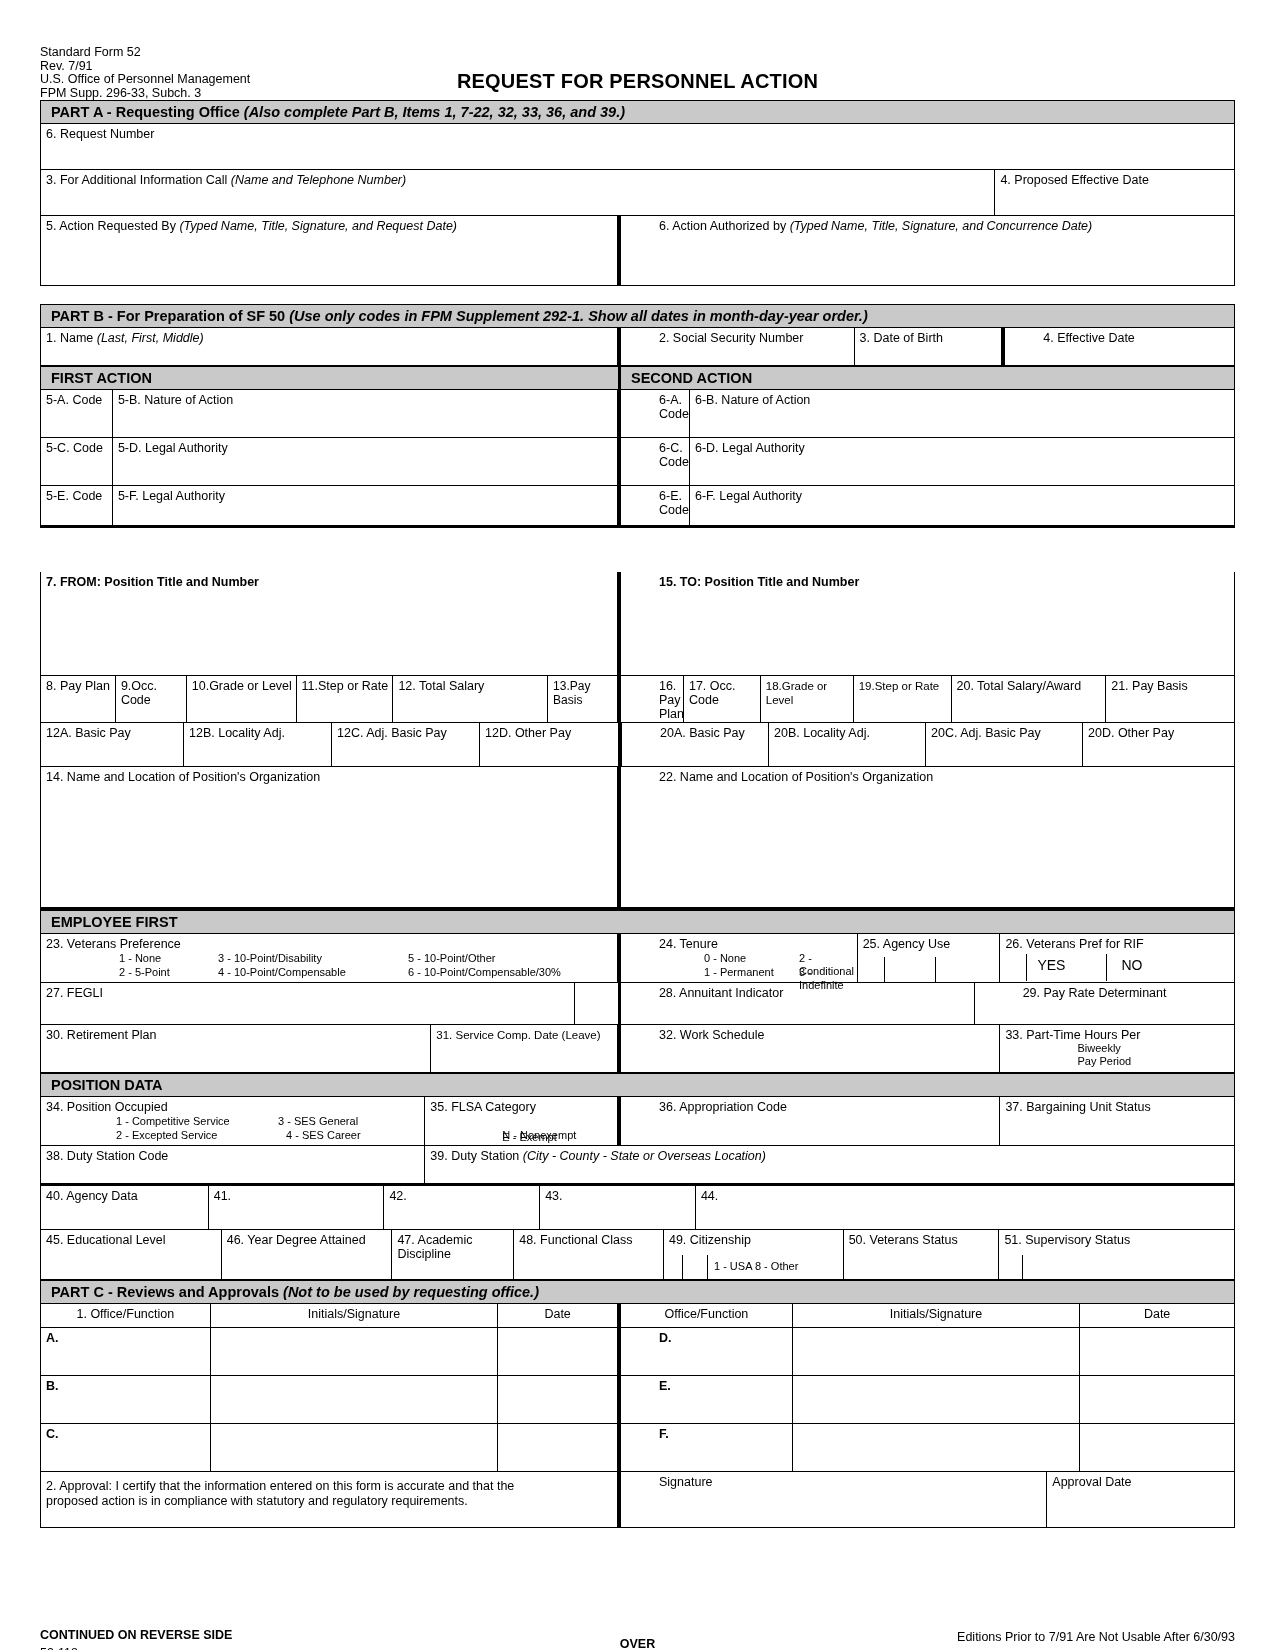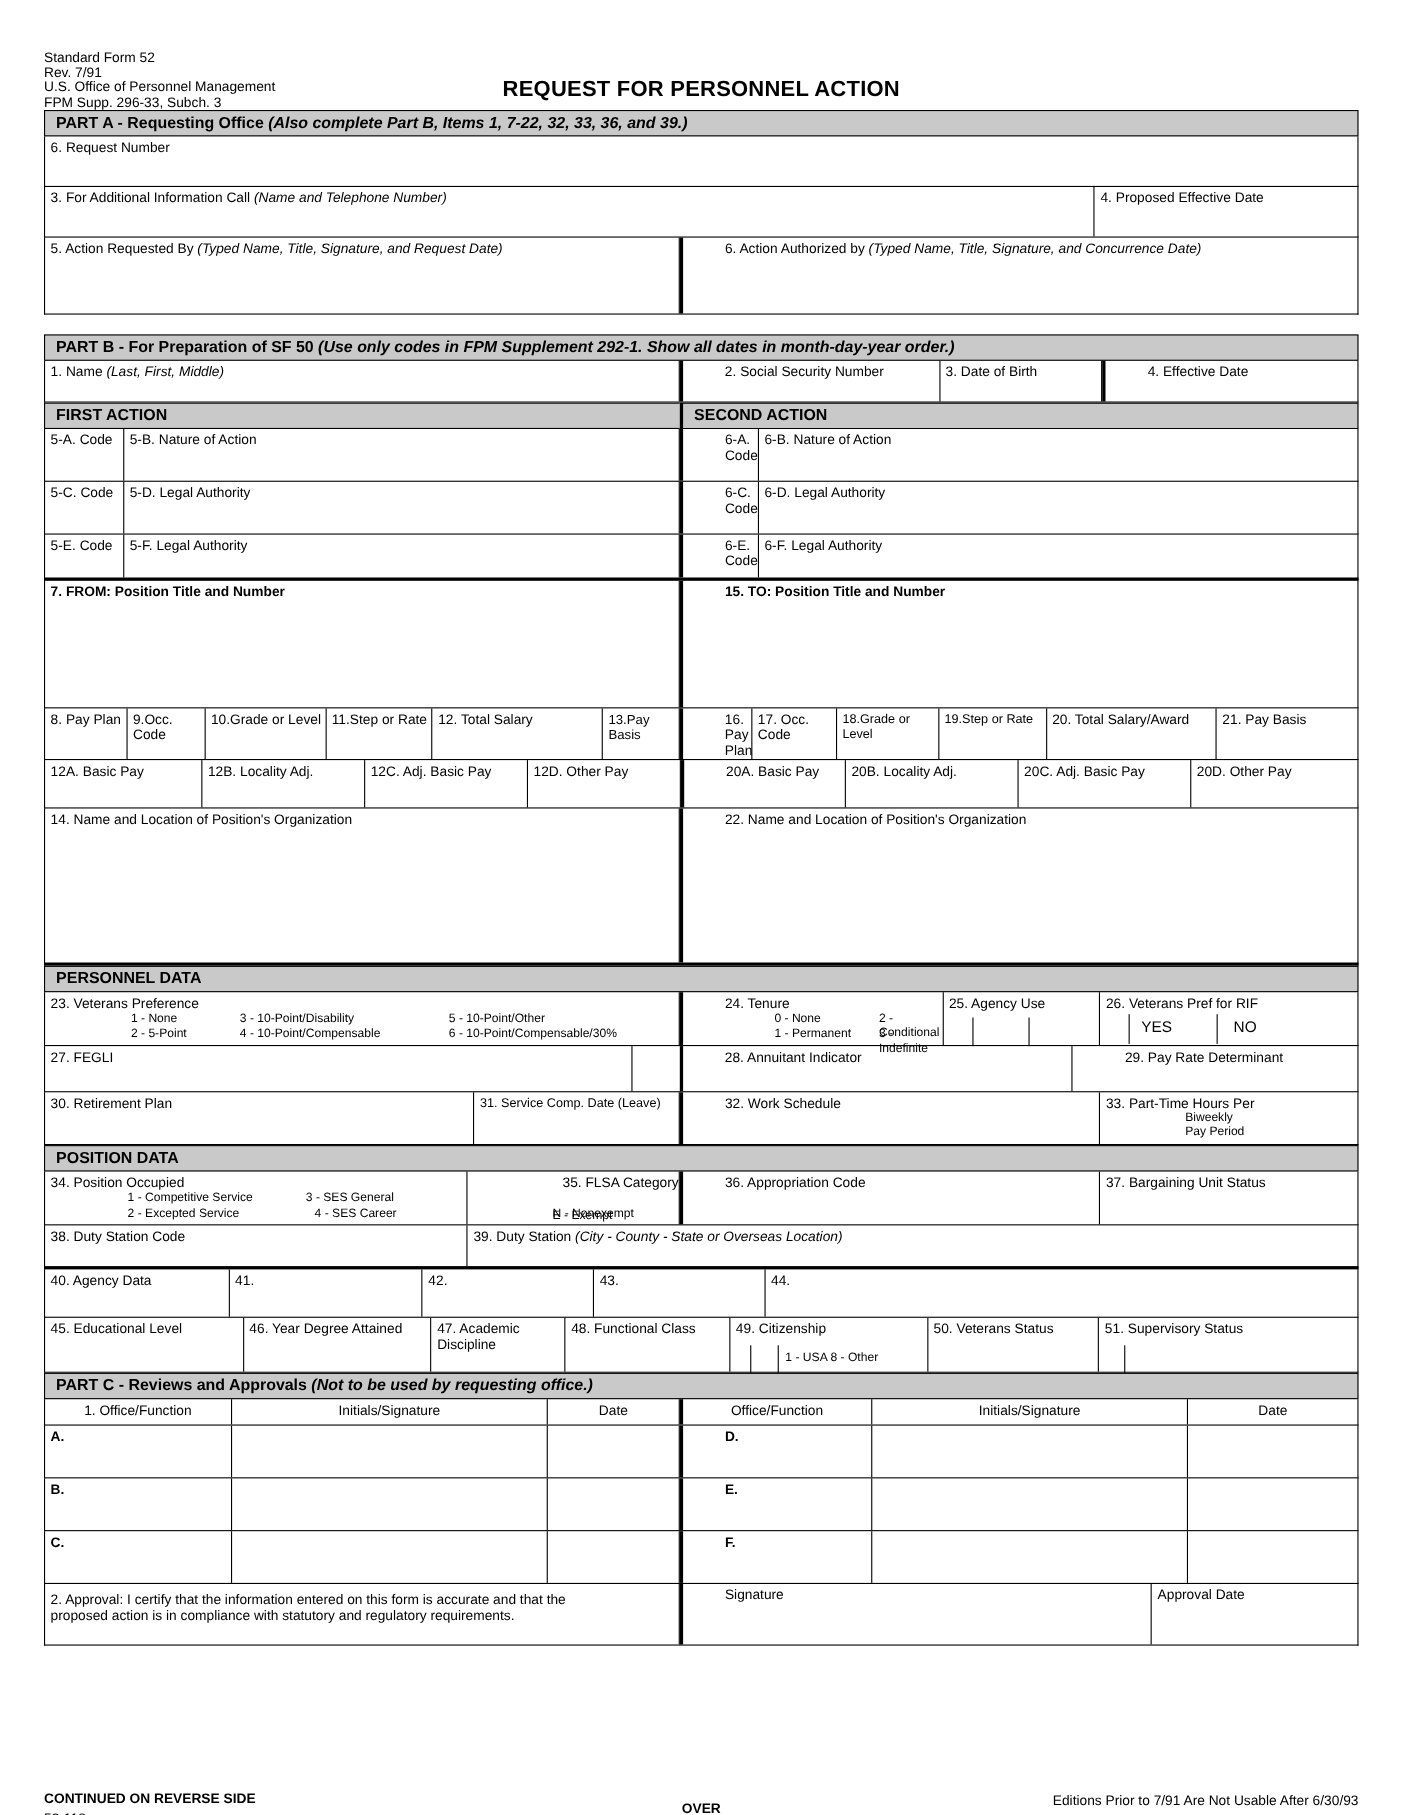--- a/index.html
+++ b/index.html
@@ -159,21 +159,21 @@
         <span class="lbl">5-F. Legal Authority</span>
       </div>
     <div class="cell thick-l" style="width:72px;">
         <span class="lbl">6-E. Code</span>
       </div>
     <div class="cell" style="width:545px;border-right:none;">
         <span class="lbl">6-F. Legal Authority</span>
       </div>
   </div>
 
-  <div class="row" style="height:116px;">
+  <div class="row" style="height:104px;margin-top:44px;">
     <div class="cell" style="width:578px;">
       <span class="lbl bold">7. FROM: Position  Title and Number</span>
     </div>
     <div class="cell thick-l" style="width:617px;border-right:none;">
       <span class="lbl bold">15. TO: Position  Title and Number</span>
     </div>
   </div>
 
   <div class="row" style="height:47px;">
     <div class="cell" style="width:75px;">
@@ -244,21 +244,21 @@
   <div class="row" style="height:143px;border-bottom:3px solid #000;">
     <div class="cell" style="width:578px;">
       <span class="lbl">14. Name and Location of Position's Organization</span>
     </div>
     <div class="cell thick-l" style="width:617px;border-right:none;">
       <span class="lbl">22. Name and Location of Position's Organization</span>
     </div>
   </div>
 
   <div class="band">
-    <span>PERSONNEL DATA</span>
+    <span>EMPLOYEE FIRST</span>
   </div>
 
   <div class="row" style="height:49px;">
     <div class="cell" style="width:578px;">
       <span class="lbl">23. Veterans Preference</span>
       <div style="position:relative;height:28px;margin-top:1px;">
         <span class="note" style="position:absolute;left:73px;top:0;">1 - None</span>
         <span class="note" style="position:absolute;left:73px;top:14px;">2 - 5-Point</span>
         <span class="note" style="position:absolute;left:172px;top:0;">3 - 10-Point/Disability</span>
         <span class="note" style="position:absolute;left:172px;top:14px;">4 - 10-Point/Compensable</span>
@@ -326,21 +326,21 @@
   <div class="row" style="height:49px;">
     <div class="cell" style="width:385px;">
       <span class="lbl">34. Position Occupied</span>
       <div style="position:relative;height:28px;margin-top:1px;">
         <span class="note" style="position:absolute;left:70px;top:0;">1 - Competitive Service</span>
         <span class="note" style="position:absolute;left:70px;top:14px;">2 - Excepted Service</span>
         <span class="note" style="position:absolute;left:232px;top:0;">3 - SES General</span>
         <span class="note" style="position:absolute;left:240px;top:14px;">4 - SES Career</span>
       </div>
     </div>
-    <div class="cell" style="width:193px;text-align:right;">
+    <div class="cell" style="width:193px;">
       <span class="lbl">35. FLSA Category</span>
       <div style="position:relative;height:28px;margin-top:1px;">
         <span class="note" style="position:absolute;left:72px;top:0;margin-top:16px;">E - Exempt</span>
         <span class="note" style="position:absolute;left:72px;top:14px;">N - Nonexempt</span>
       </div>
     </div>
     <div class="cell thick-l" style="width:383px;">
         <span class="lbl">36. Appropriation Code</span>
       </div>
     <div class="cell" style="width:234px;border-right:none;">

